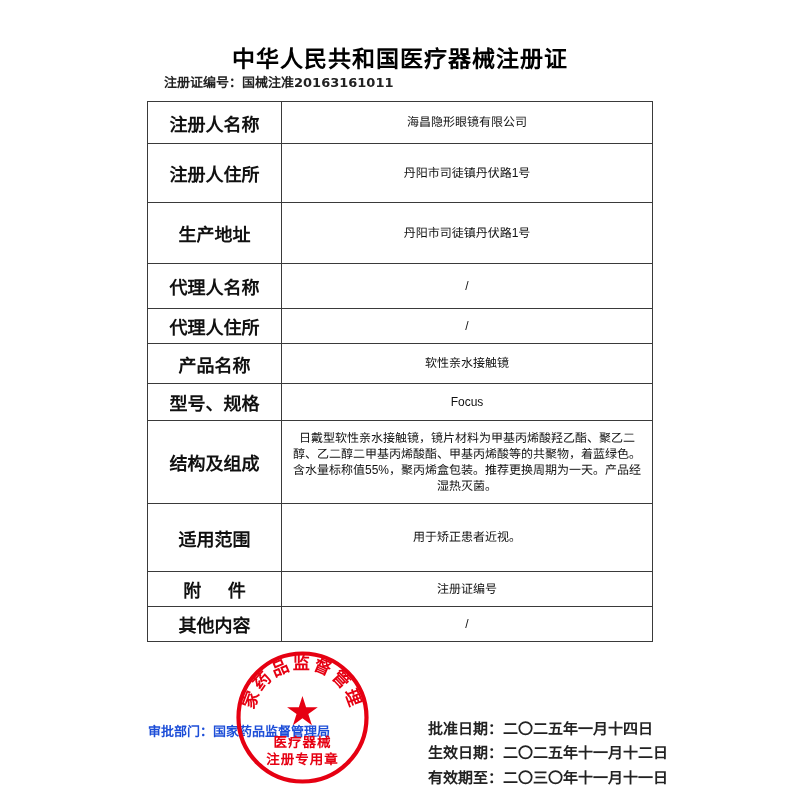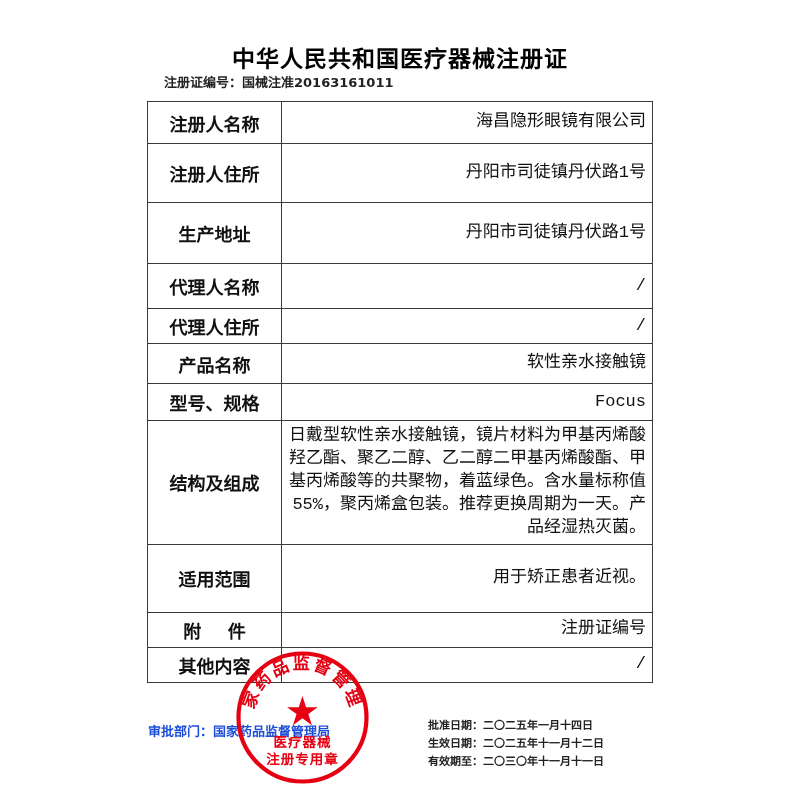--- a/index.html
+++ b/index.html
@@ -61,27 +61,27 @@
   }
   .cert-table td.label {
     width: 129px;
     text-align: center;
     font-size: 18px;
     font-weight: bold;
     color: #111;
     padding: 4px 2px;
   }
   .cert-table td.value {
-    text-align: right;
-    font-size: 17px;
+    text-align: center;
+    font-size: 12px;
     font-weight: normal;
     color: #111;
     padding: 4px 6px;
     line-height: 1.35;
-    font-family: Liberation Mono, monospace;
+    font-family: Liberation Sans, sans-serif;
   }
   .label .spaced {
     letter-spacing: 10px;
     padding-left: 10px;
     display: inline-block;
   }
   .value.dense {
     line-height: 1.32;
     font-size: 13px;
     text-align: justify;
@@ -105,21 +105,21 @@
     top: 8px;
     font-size: 13px;
     font-weight: bold;
     color: #1d4ed8;
     white-space: nowrap;
   }
   .date-block {
     position: absolute;
     left: 428px;
     top: 4px;
-    font-size: 11px;
+    font-size: 15px;
     font-weight: bold;
     color: #222;
     line-height: 1.62;
   }
   .date-row { white-space: nowrap; }
 
   
   .seal {
     position: absolute;
     left: 235px;

